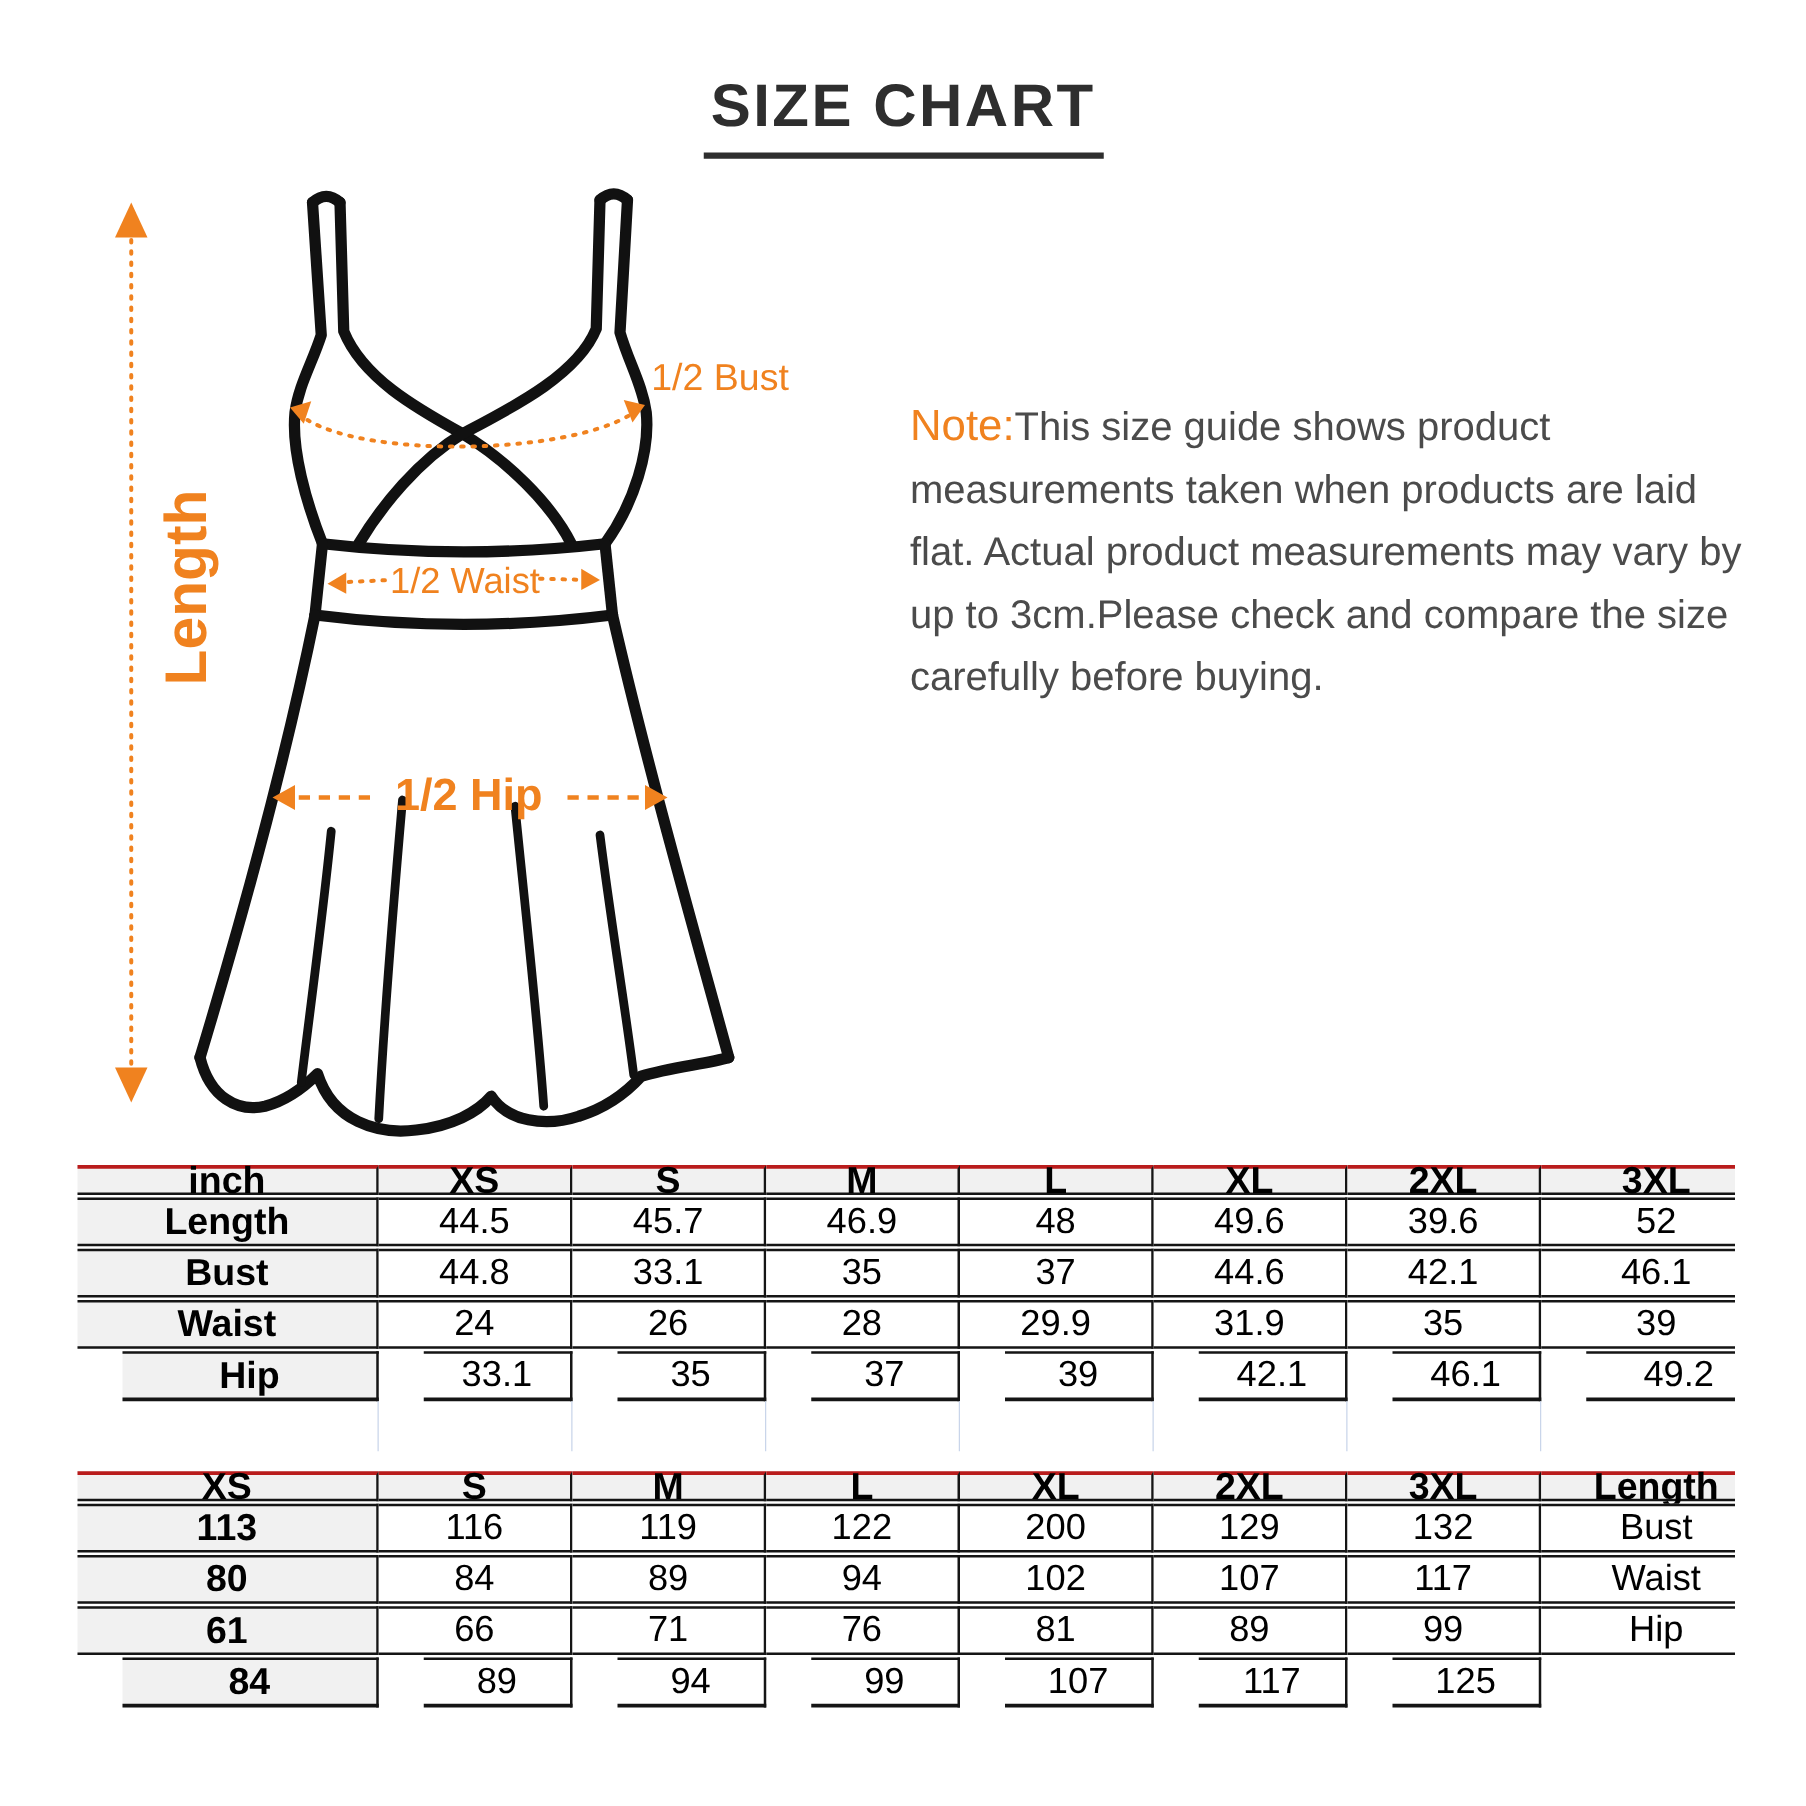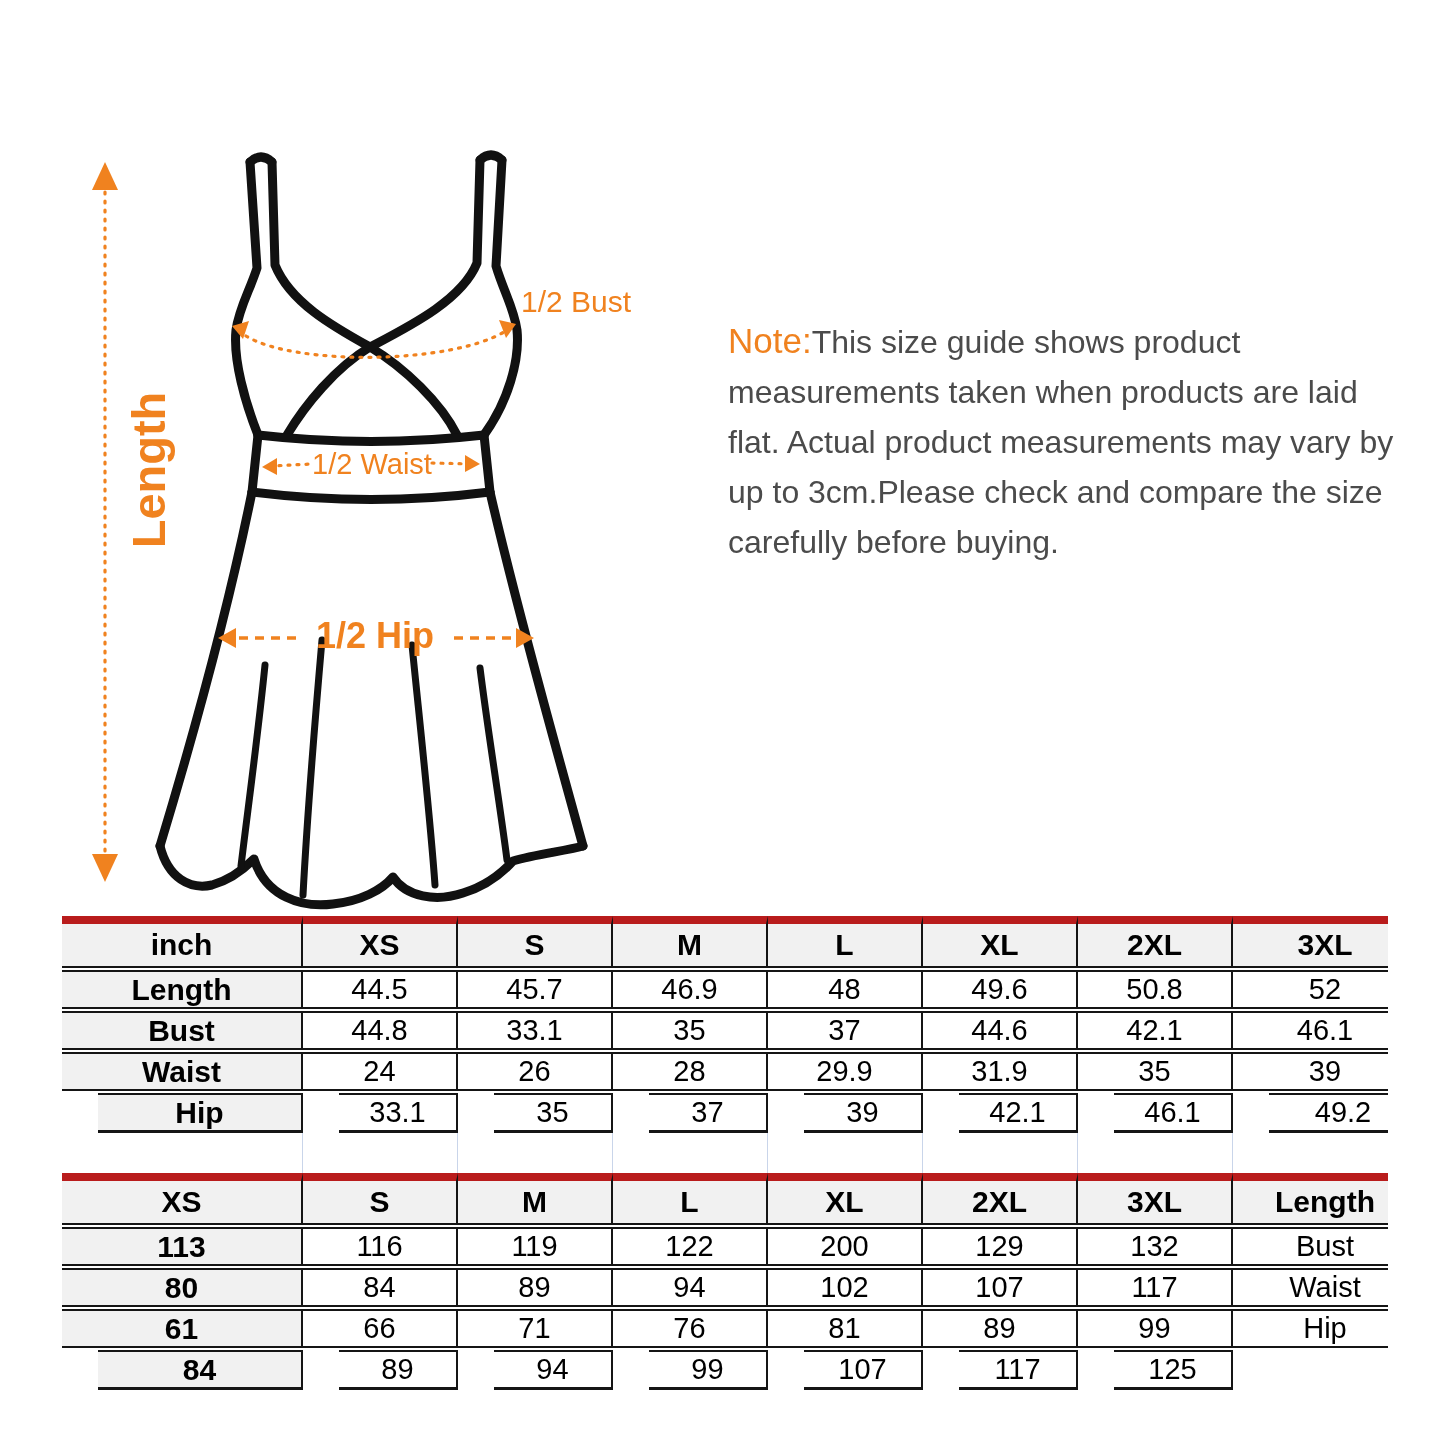--- a/index.html
+++ b/index.html
@@ -52,36 +52,39 @@
   .size-table > div {
     height:39px;
     display:flex; align-items:center; justify-content:center;
     font-size:29px; color:#000;
     background:#fff;
     border-top:2px solid #151515;
     border-bottom:2px solid #151515;
     border-right:2px solid #151515;
   }
   .size-table > div:nth-child(8n) { border-right:none;padding-left:29px; }
-  .size-table > div:nth-child(-n+8) { background:#f1f1f1; font-weight:bold; font-size:30px; border-top:8px solid #b91c1c; height:52px; }
+  .size-table > div:nth-child(-n+8) { background:#f1f1f1; font-weight:bold; font-size:30px; border-top:3px solid #b91c1c; height:24px;margin-top:16px; }
   .size-table > div:nth-child(8n+1) { background:#f1f1f1; font-weight:bold; font-size:30px; }
   .size-table > div:nth-child(n+33) { border-bottom:3px solid #151515; height:40px;margin-left:36px; }
   .table-spacer {
     display:grid;
     grid-template-columns:241px repeat(7,155px);
     height:40px;
   }
   .table-spacer > div { border-right:1px solid #c9d5ea; }
   .table-spacer > div:nth-child(8n) { border-right:none; }
 </style>
 </head>
 <body>
 
 <div class="page">
 
+  <div class="title-wrap">
+    <span class="title">SIZE CHART</span>
+  </div>
 
   <div class="diagram">
     <svg width="650" height="800" viewBox="0 0 650 800" xmlns="http://www.w3.org/2000/svg">
 
       <g>
         <path class="orange-dot" d="M 45,52 L 45,712"></path>
         <polygon class="orange-fill" points="45,22 32,50 58,50"></polygon>
         <polygon class="orange-fill" points="45,742 32,714 58,714"></polygon>
       </g>
       <text class="ann-text length-text" x="105" y="330" text-anchor="middle" transform="rotate(-90 105 330)">Length</text>
@@ -154,21 +157,21 @@
           <div>L</div>
           <div>XL</div>
           <div>2XL</div>
           <div>3XL</div>
           <div>Length</div>
           <div>44.5</div>
           <div>45.7</div>
           <div>46.9</div>
           <div>48</div>
           <div>49.6</div>
-          <div>50.8</div>
+          <div>39.6</div>
           <div>52</div>
           <div>Bust</div>
           <div>44.8</div>
           <div>33.1</div>
           <div>35</div>
           <div>37</div>
           <div>44.6</div>
           <div>42.1</div>
           <div>46.1</div>
           <div>Waist</div>

